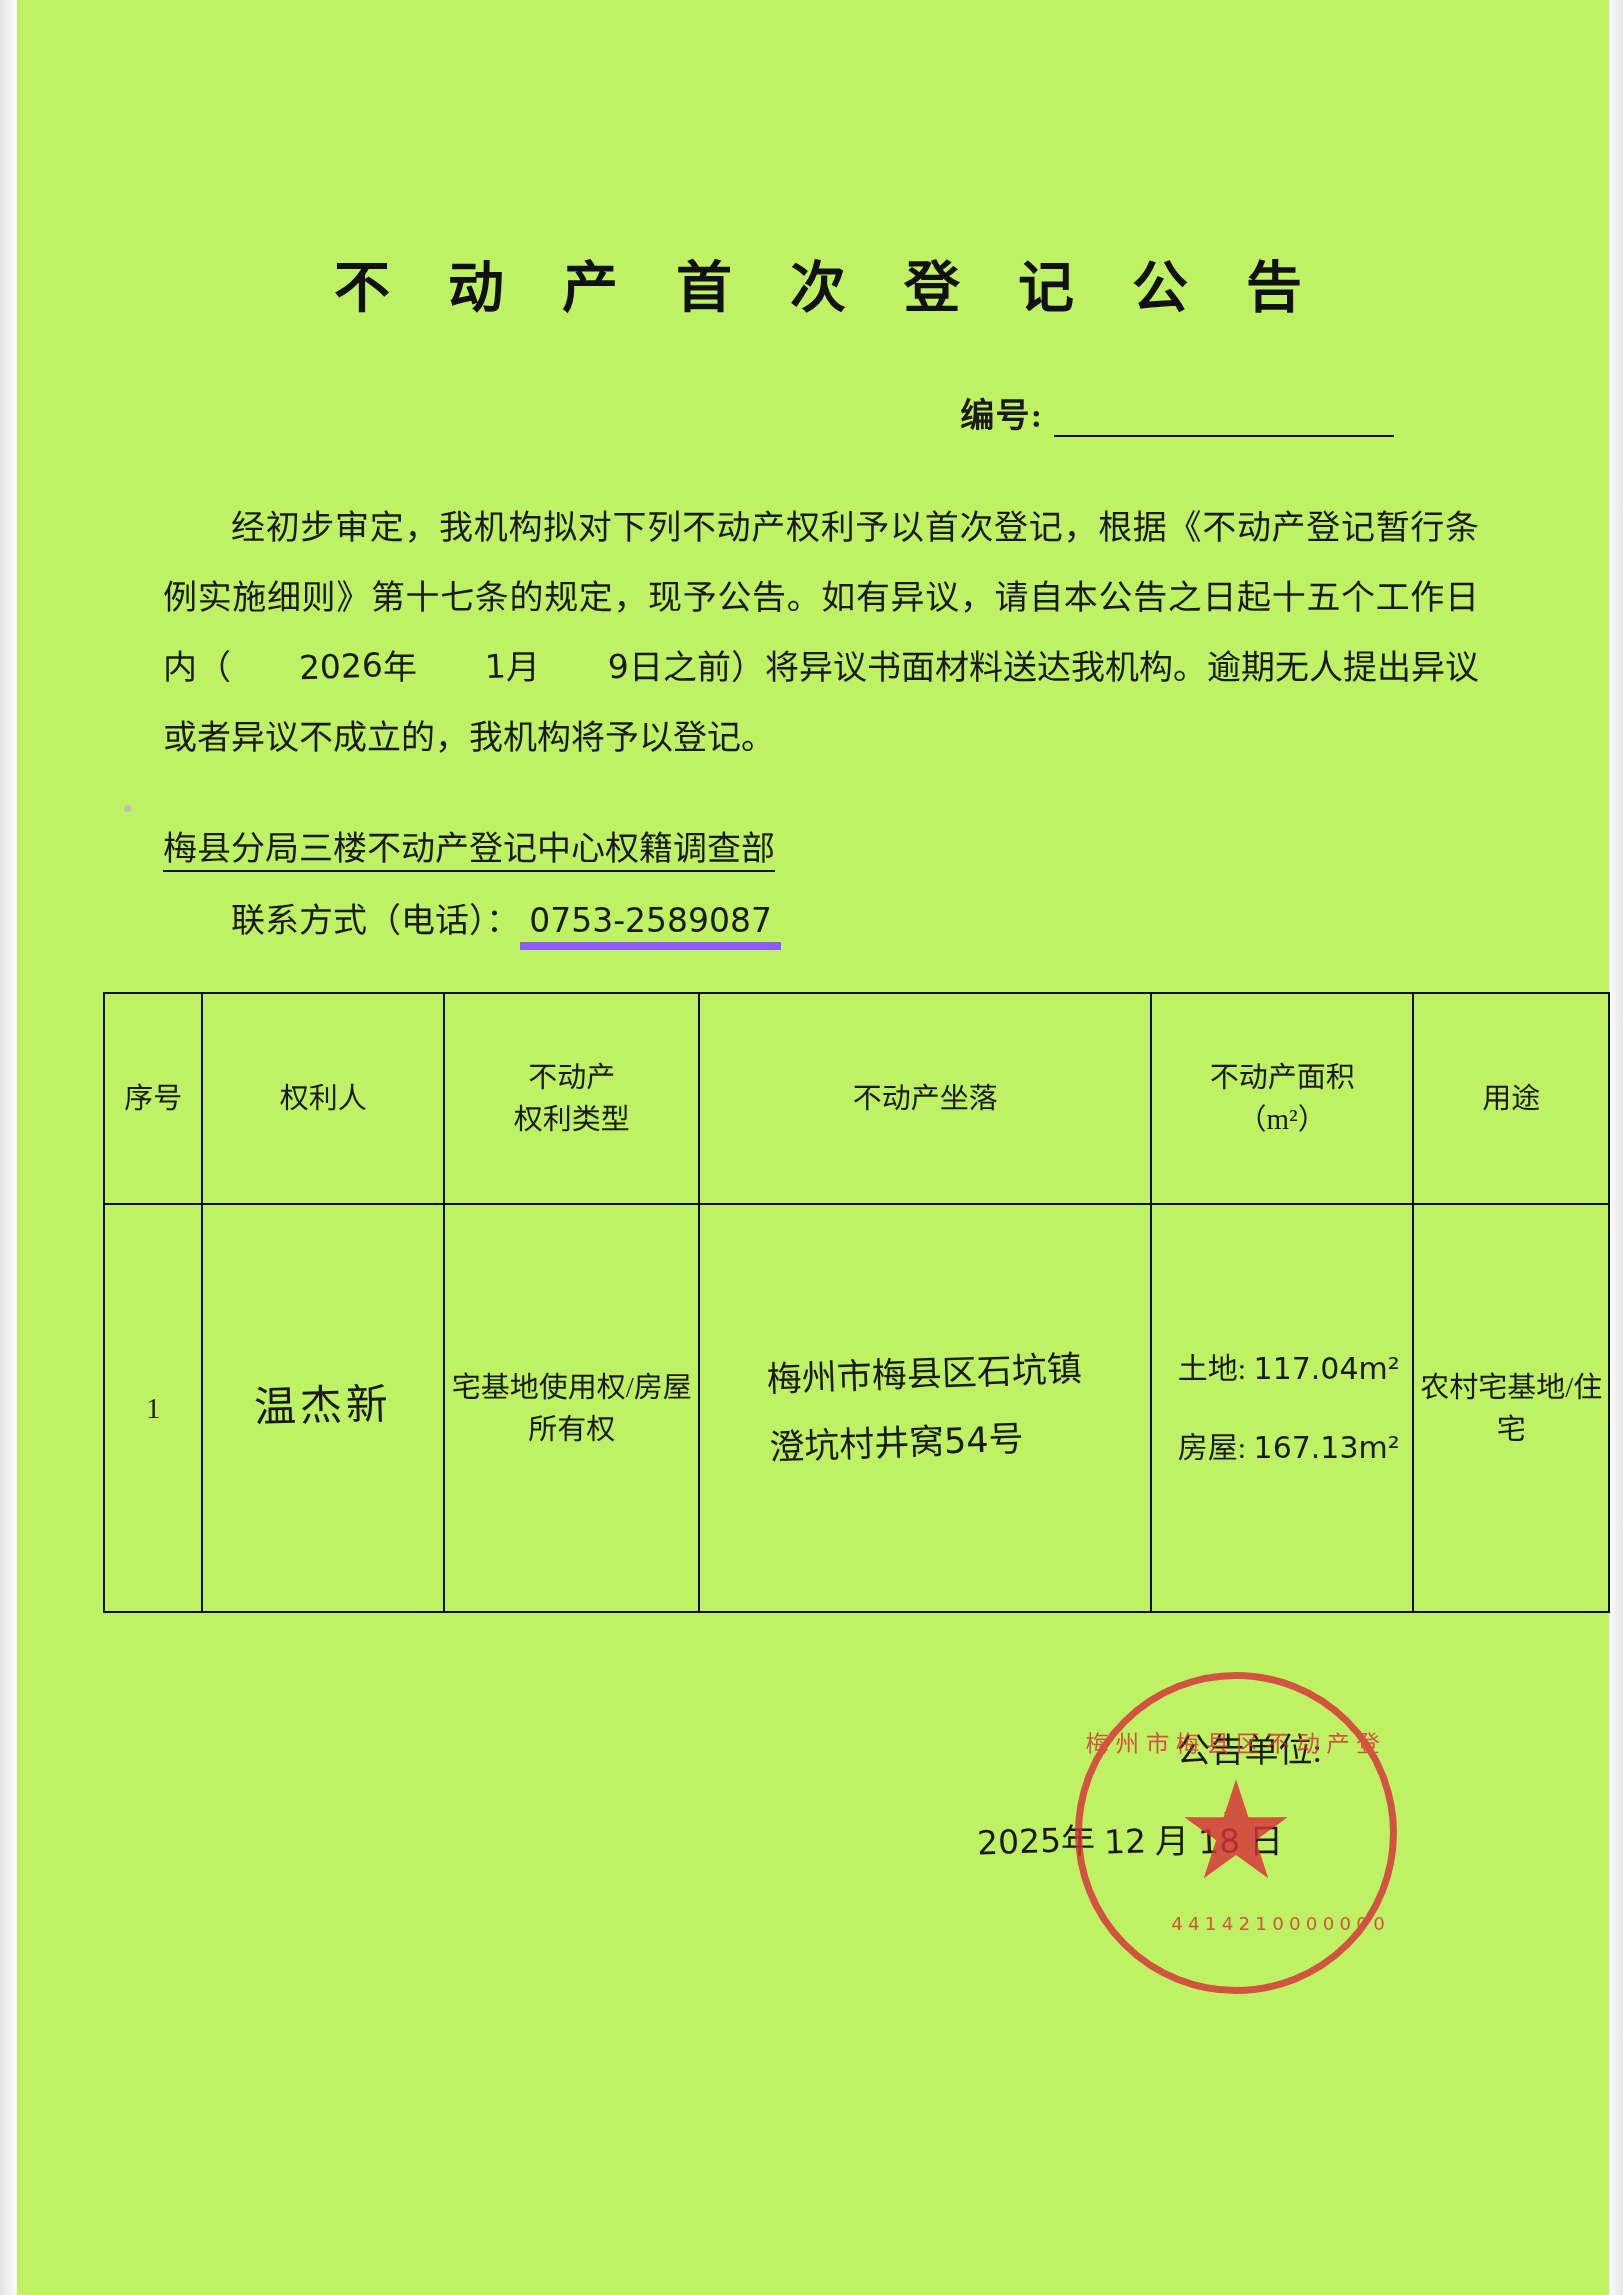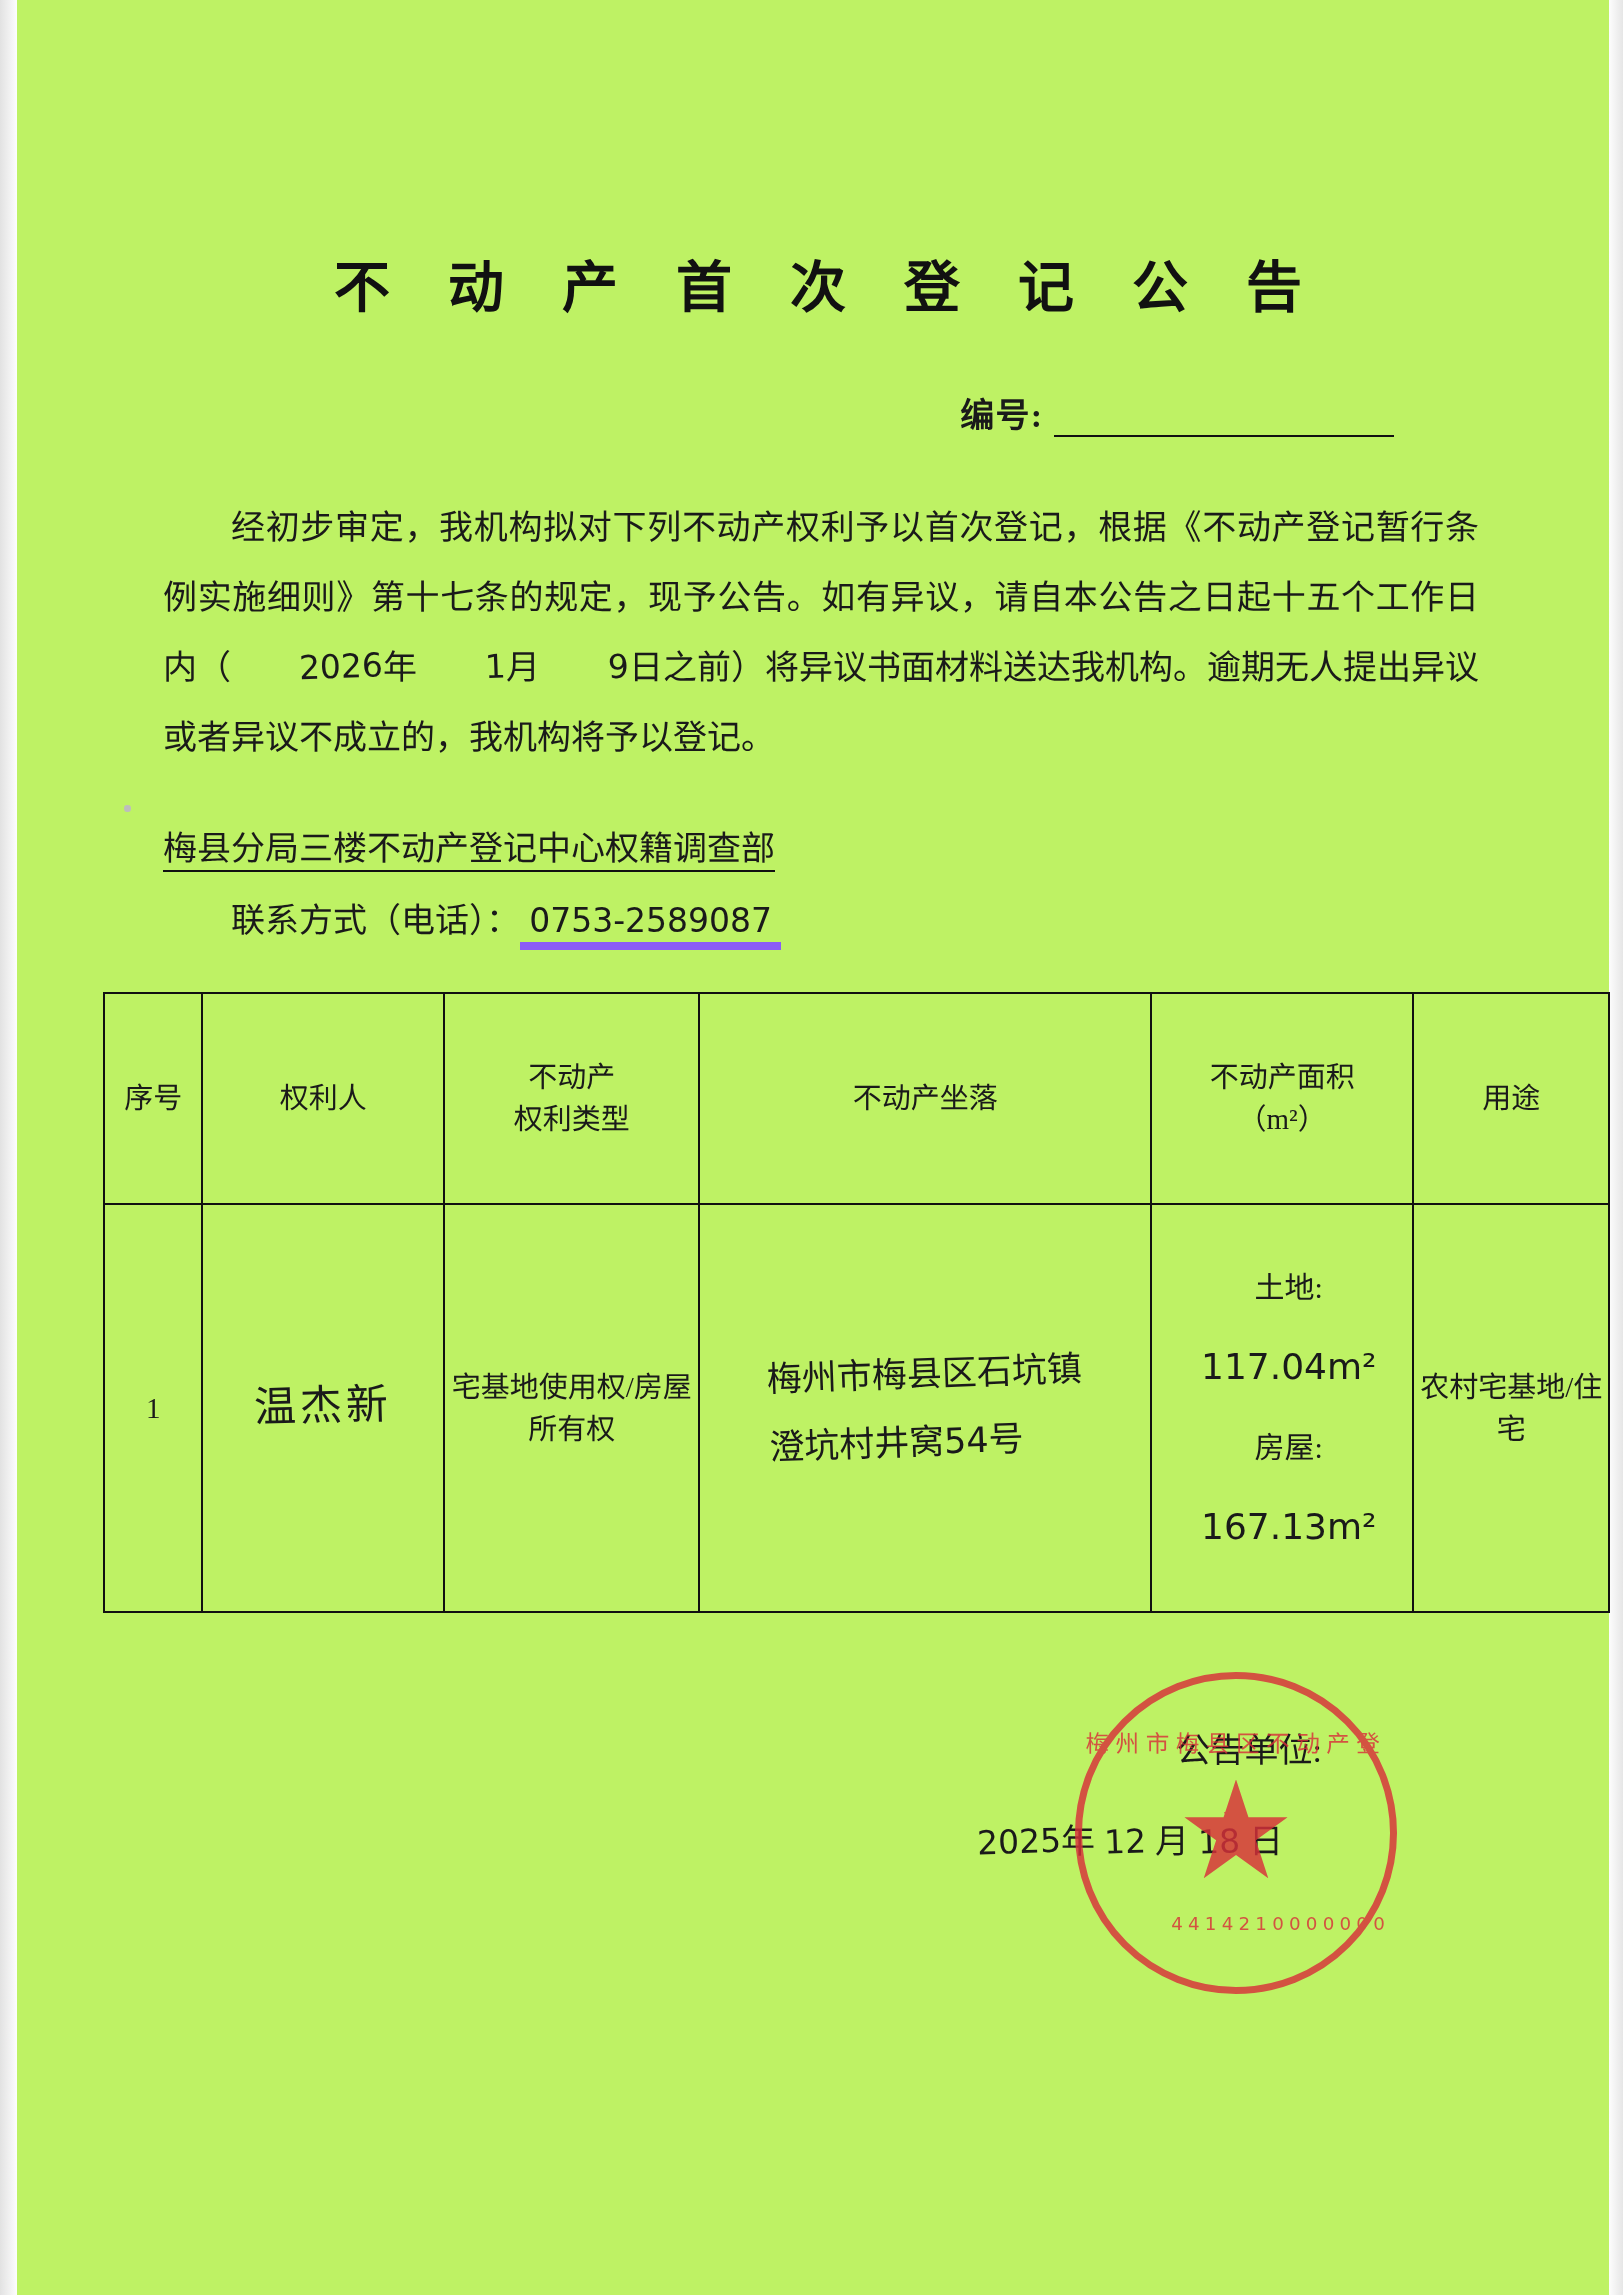--- a/index.html
+++ b/index.html
@@ -158,21 +158,21 @@
     text-align: left;
     padding-left: 18.3px !important;
   }
   .area-line {
     display: block;
     font-size: 30px;
     line-height: 79px;
   }
   .area-val {
     font-family: "DejaVu Sans", sans-serif;
-    font-size: 36px;
+    font-size: 30px;
   }
   .signoff {
     position: relative;
     margin-top: 98px;
     padding-right: 216px;
     text-align: right;
     font-size: 34px;
     line-height: 79px;
   }
   .signoff .unit-line {

